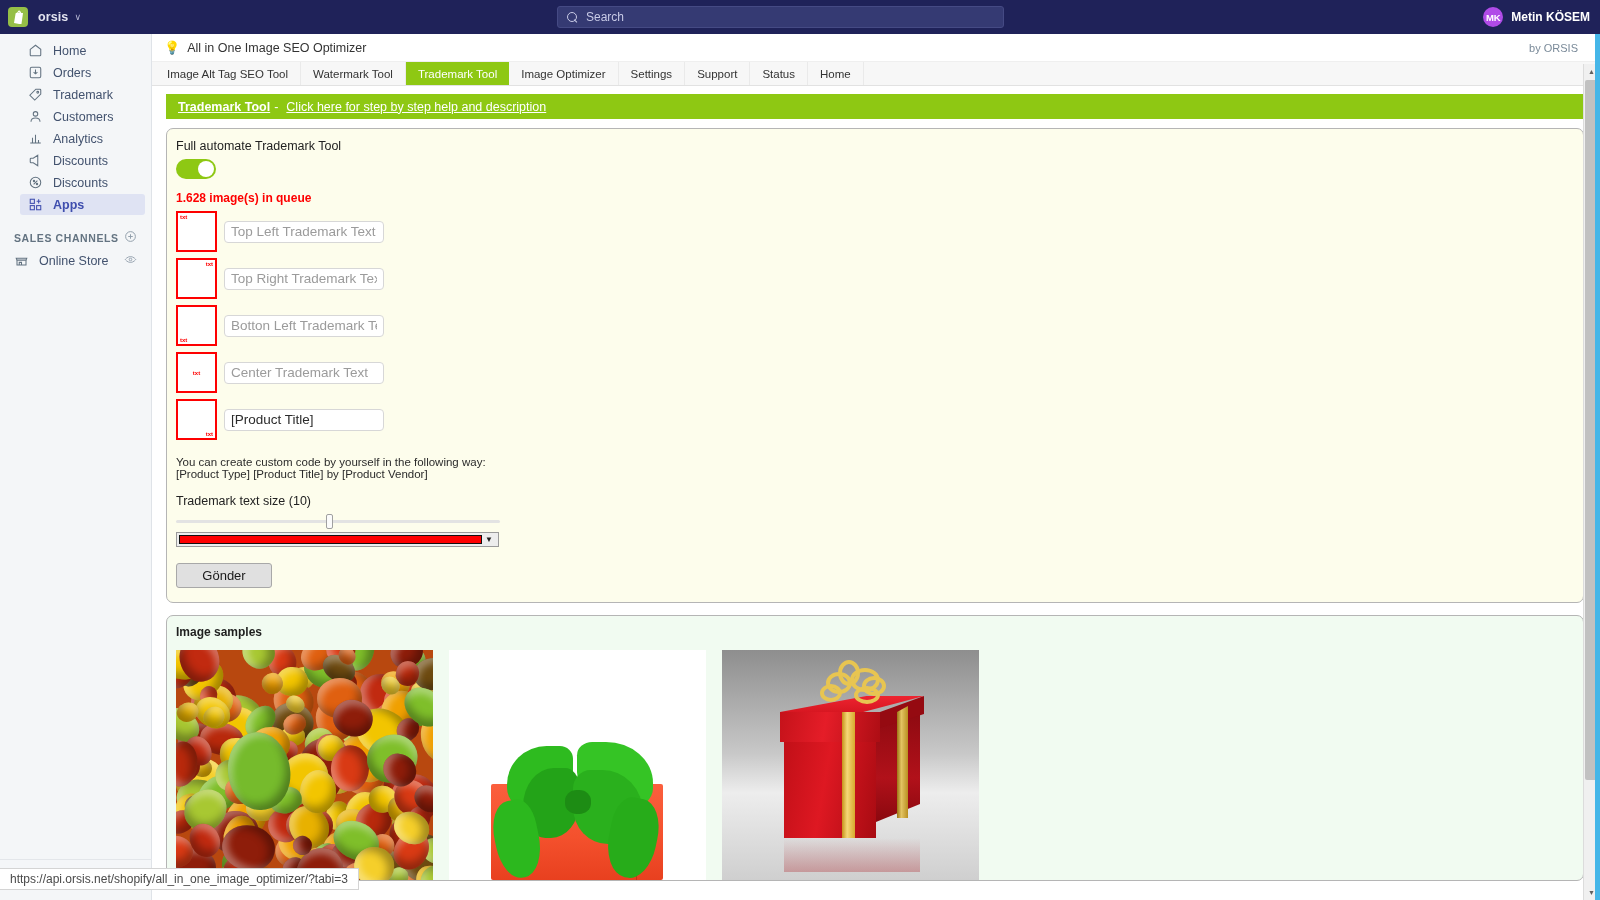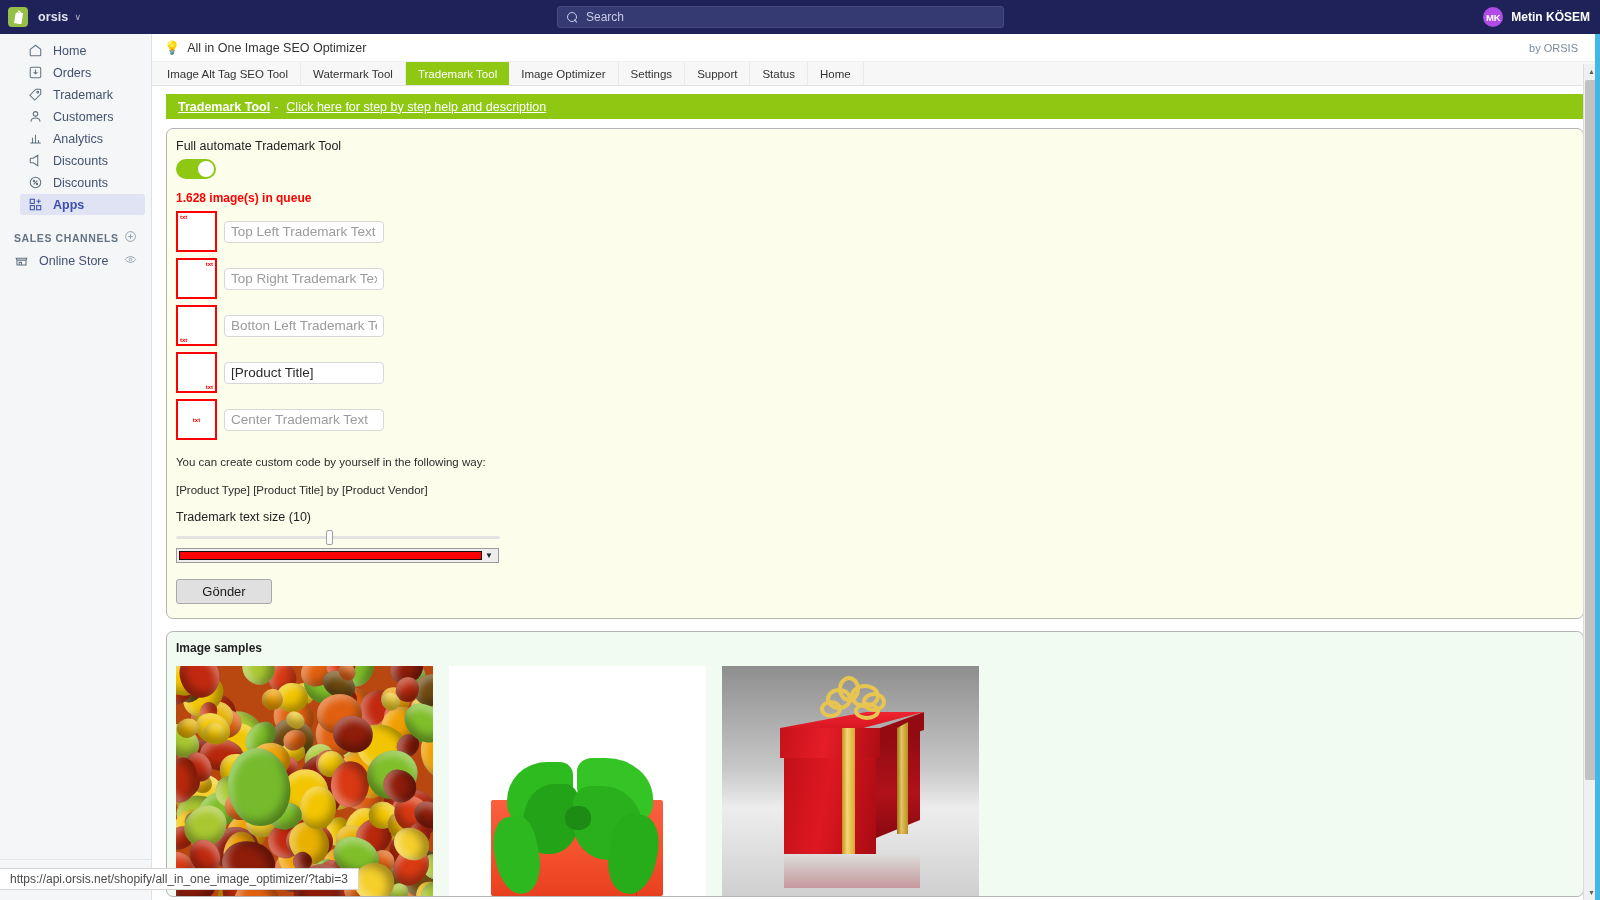--- a/index.html
+++ b/index.html
@@ -525,36 +525,36 @@
       
       <div class="field-row">
         <div class="pos-box pos-bl">
           <span>txt</span>
         </div>
         <input class="txt-input" type="text" placeholder="Botton Left Trademark Text" style="">
       </div>
 
       
       <div class="field-row">
+        <div class="pos-box pos-c">
+          <span>txt</span>
+        </div>
+        <input class="txt-input" type="text" placeholder="Center Trademark Text" style="">
+      </div>
+
+      
+      <div class="field-row">
         <div class="pos-box pos-br">
           <span>txt</span>
         </div>
         <input class="txt-input" type="text" value="[Product Title]" style="">
       </div>
 
-      
-      <div class="field-row">
-        <div class="pos-box pos-c">
-          <span>txt</span>
-        </div>
-        <input class="txt-input" type="text" placeholder="Center Trademark Text" style="">
-      </div>
-
       <div class="hint">You can create custom code by yourself in the following way:</div>
-      <div class="hint" style="margin-top:16px">[Product Type] [Product Title] by [Product Vendor]</div>
+      <div class="hint" style="margin-top:0">[Product Type] [Product Title] by [Product Vendor]</div>
 
       <div class="size-label">Trademark text size (10)</div>
       <div class="slider">
         <div class="track"></div>
         <div class="thumb"></div>
       </div>
 
       <div class="color-select">
         <div class="color-swatch"></div>
         <div class="color-arrow">▼</div>

